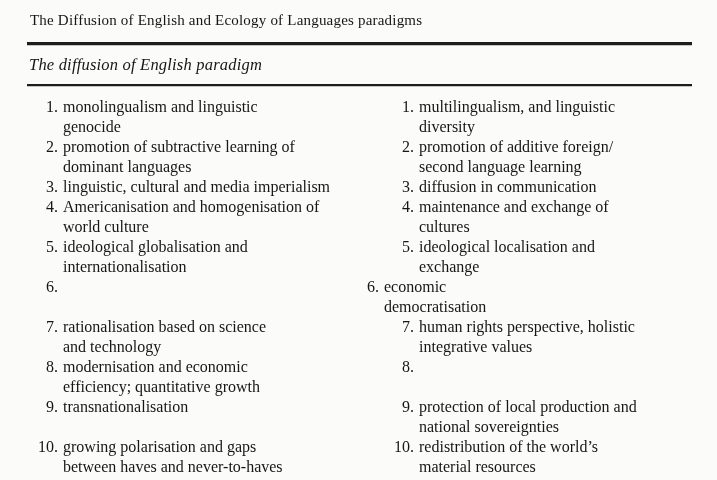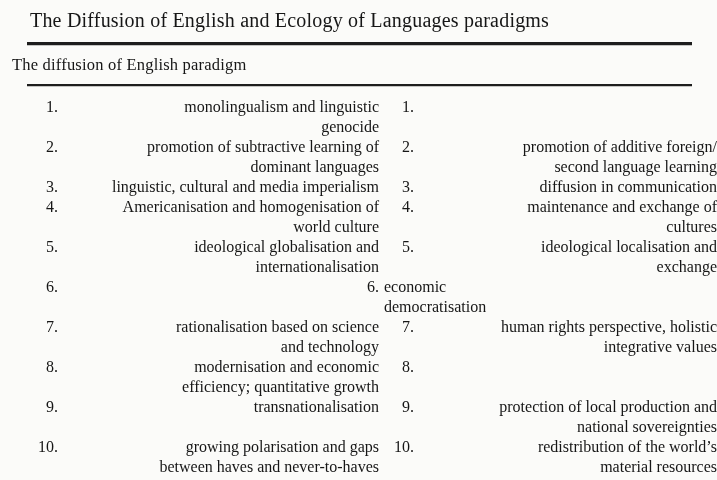--- a/index.html
+++ b/index.html
@@ -16,62 +16,62 @@
     font-family: "Liberation Serif", "DejaVu Serif", serif;
     font-size: 16px;
     line-height: 20px;
     box-sizing: border-box;
     padding-top: 9px;
     overflow: hidden;
   }
   .title {
     margin-left: 30px;
     margin-right: 20px;
-    font-size: 20px;
+    font-size: 15px;
     line-height: 22px;
     letter-spacing: 0.2px;
     white-space: nowrap;
   }
   .rule {
     height: 2.6px;
     background: #1d1d1d;
     margin-left: 27px;
     width: 665px;
     box-shadow: 0 1px 0 rgba(30,30,30,0.25);
   }
   .rule-top    { margin-top: 11px; }
   .rule-mid    { margin-top: 9px; }
   .rule-bottom { margin-top: 3px; }
   .header-row {
     display: grid;
     grid-template-columns: 356px 1fr;
-    padding-left: 12px;
+    padding-left: 29px;
     margin-top: 9px;
     font-size: 16.5px;
     line-height: 21px;
     letter-spacing: 0.2px;
     white-space: nowrap;
+    font-style: italic;
   }
   .tbody {
     margin-top: 11px;
   }
   .trow {
     display: grid;
     grid-template-columns: 30px 316px 30px 1fr;
     column-gap: 5px;
     padding-left: 28px;
     align-items: start;
   }
   .num {
     text-align: right;
     white-space: nowrap;
   }
   .cell {
     white-space: pre-line;
-    text-align: right;
   }
 </style>
 </head>
 <body>
 
 <div class="page">
 
   <div class="title">The Diffusion of English and Ecology of Languages paradigms</div>
 
   <div class="rule rule-top"></div>
@@ -82,20 +82,22 @@
 
   <div class="rule rule-mid"></div>
 
   <div class="tbody">
 
     <div class="trow">
       <div class="num">1.</div>
       <div class="cell">monolingualism and linguistic
 genocide</div>
       <div class="num">1.</div>
+      <div class="cell">multilingualism, and linguistic
+diversity</div>
     </div>
 
     <div class="trow">
       <div class="num">2.</div>
       <div class="cell">promotion of subtractive learning of
 dominant languages</div>
       <div class="num">2.</div>
       <div class="cell">promotion of additive foreign/
 second language learning</div>
     </div>

